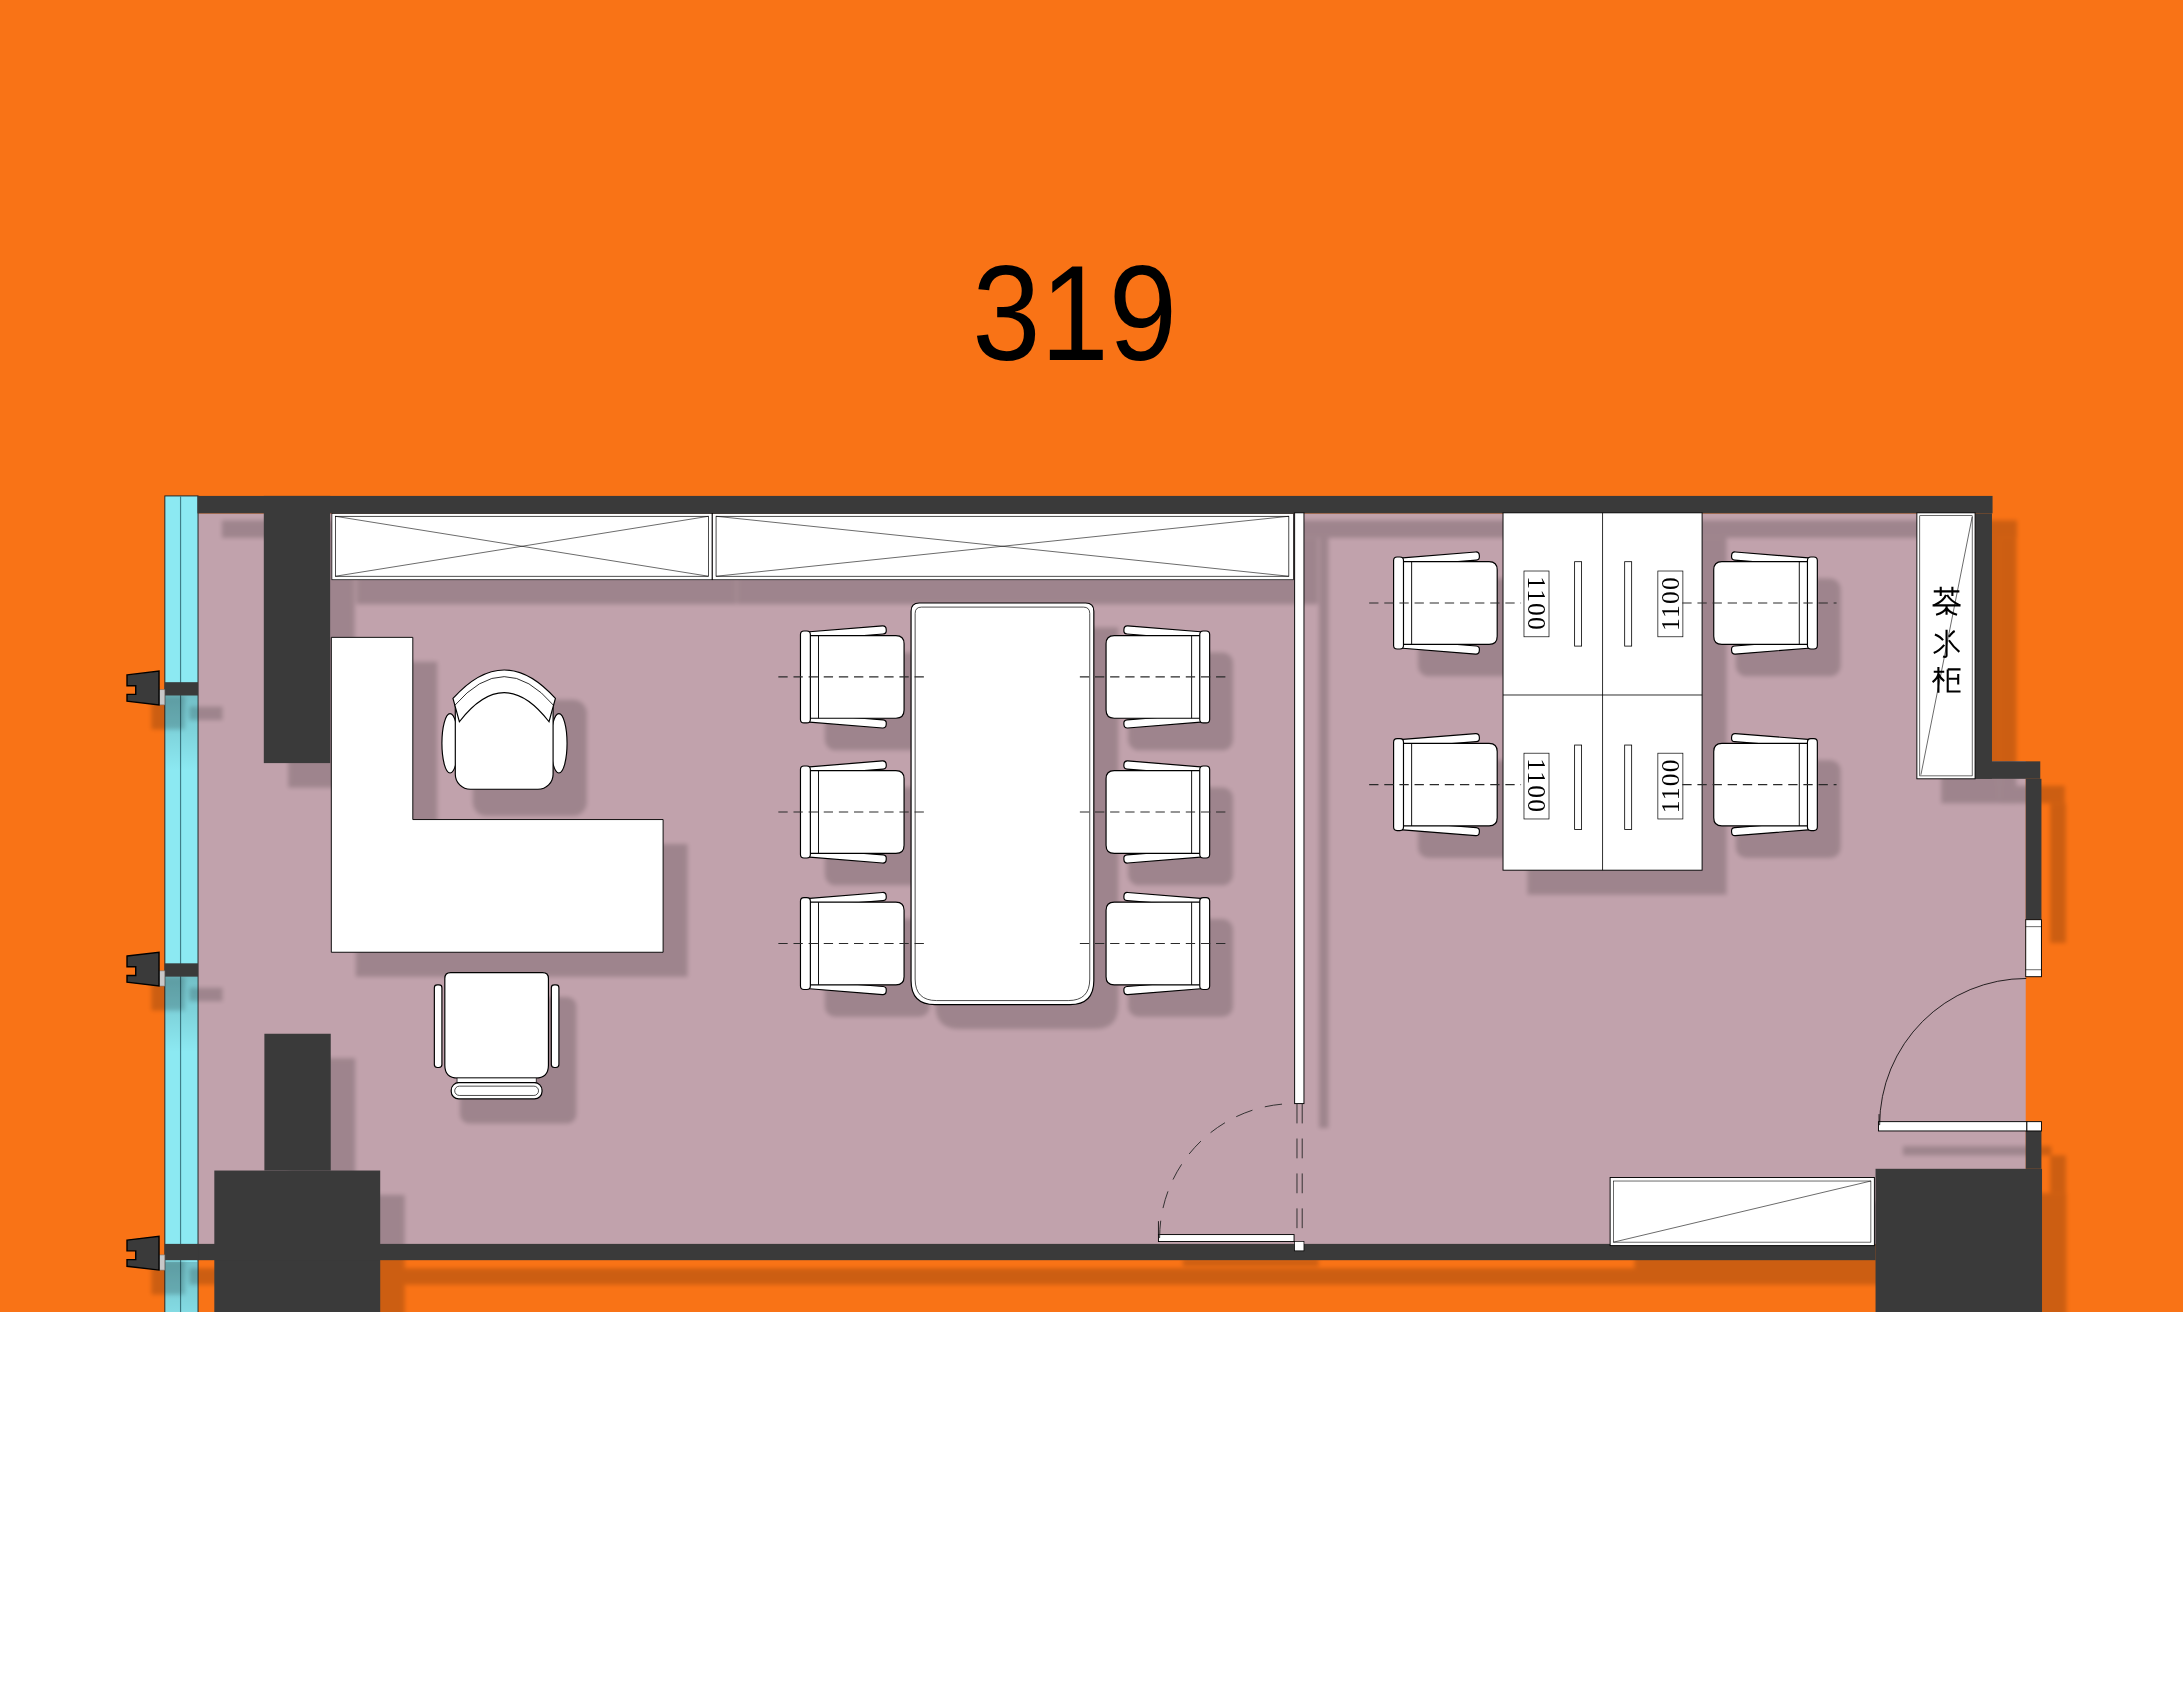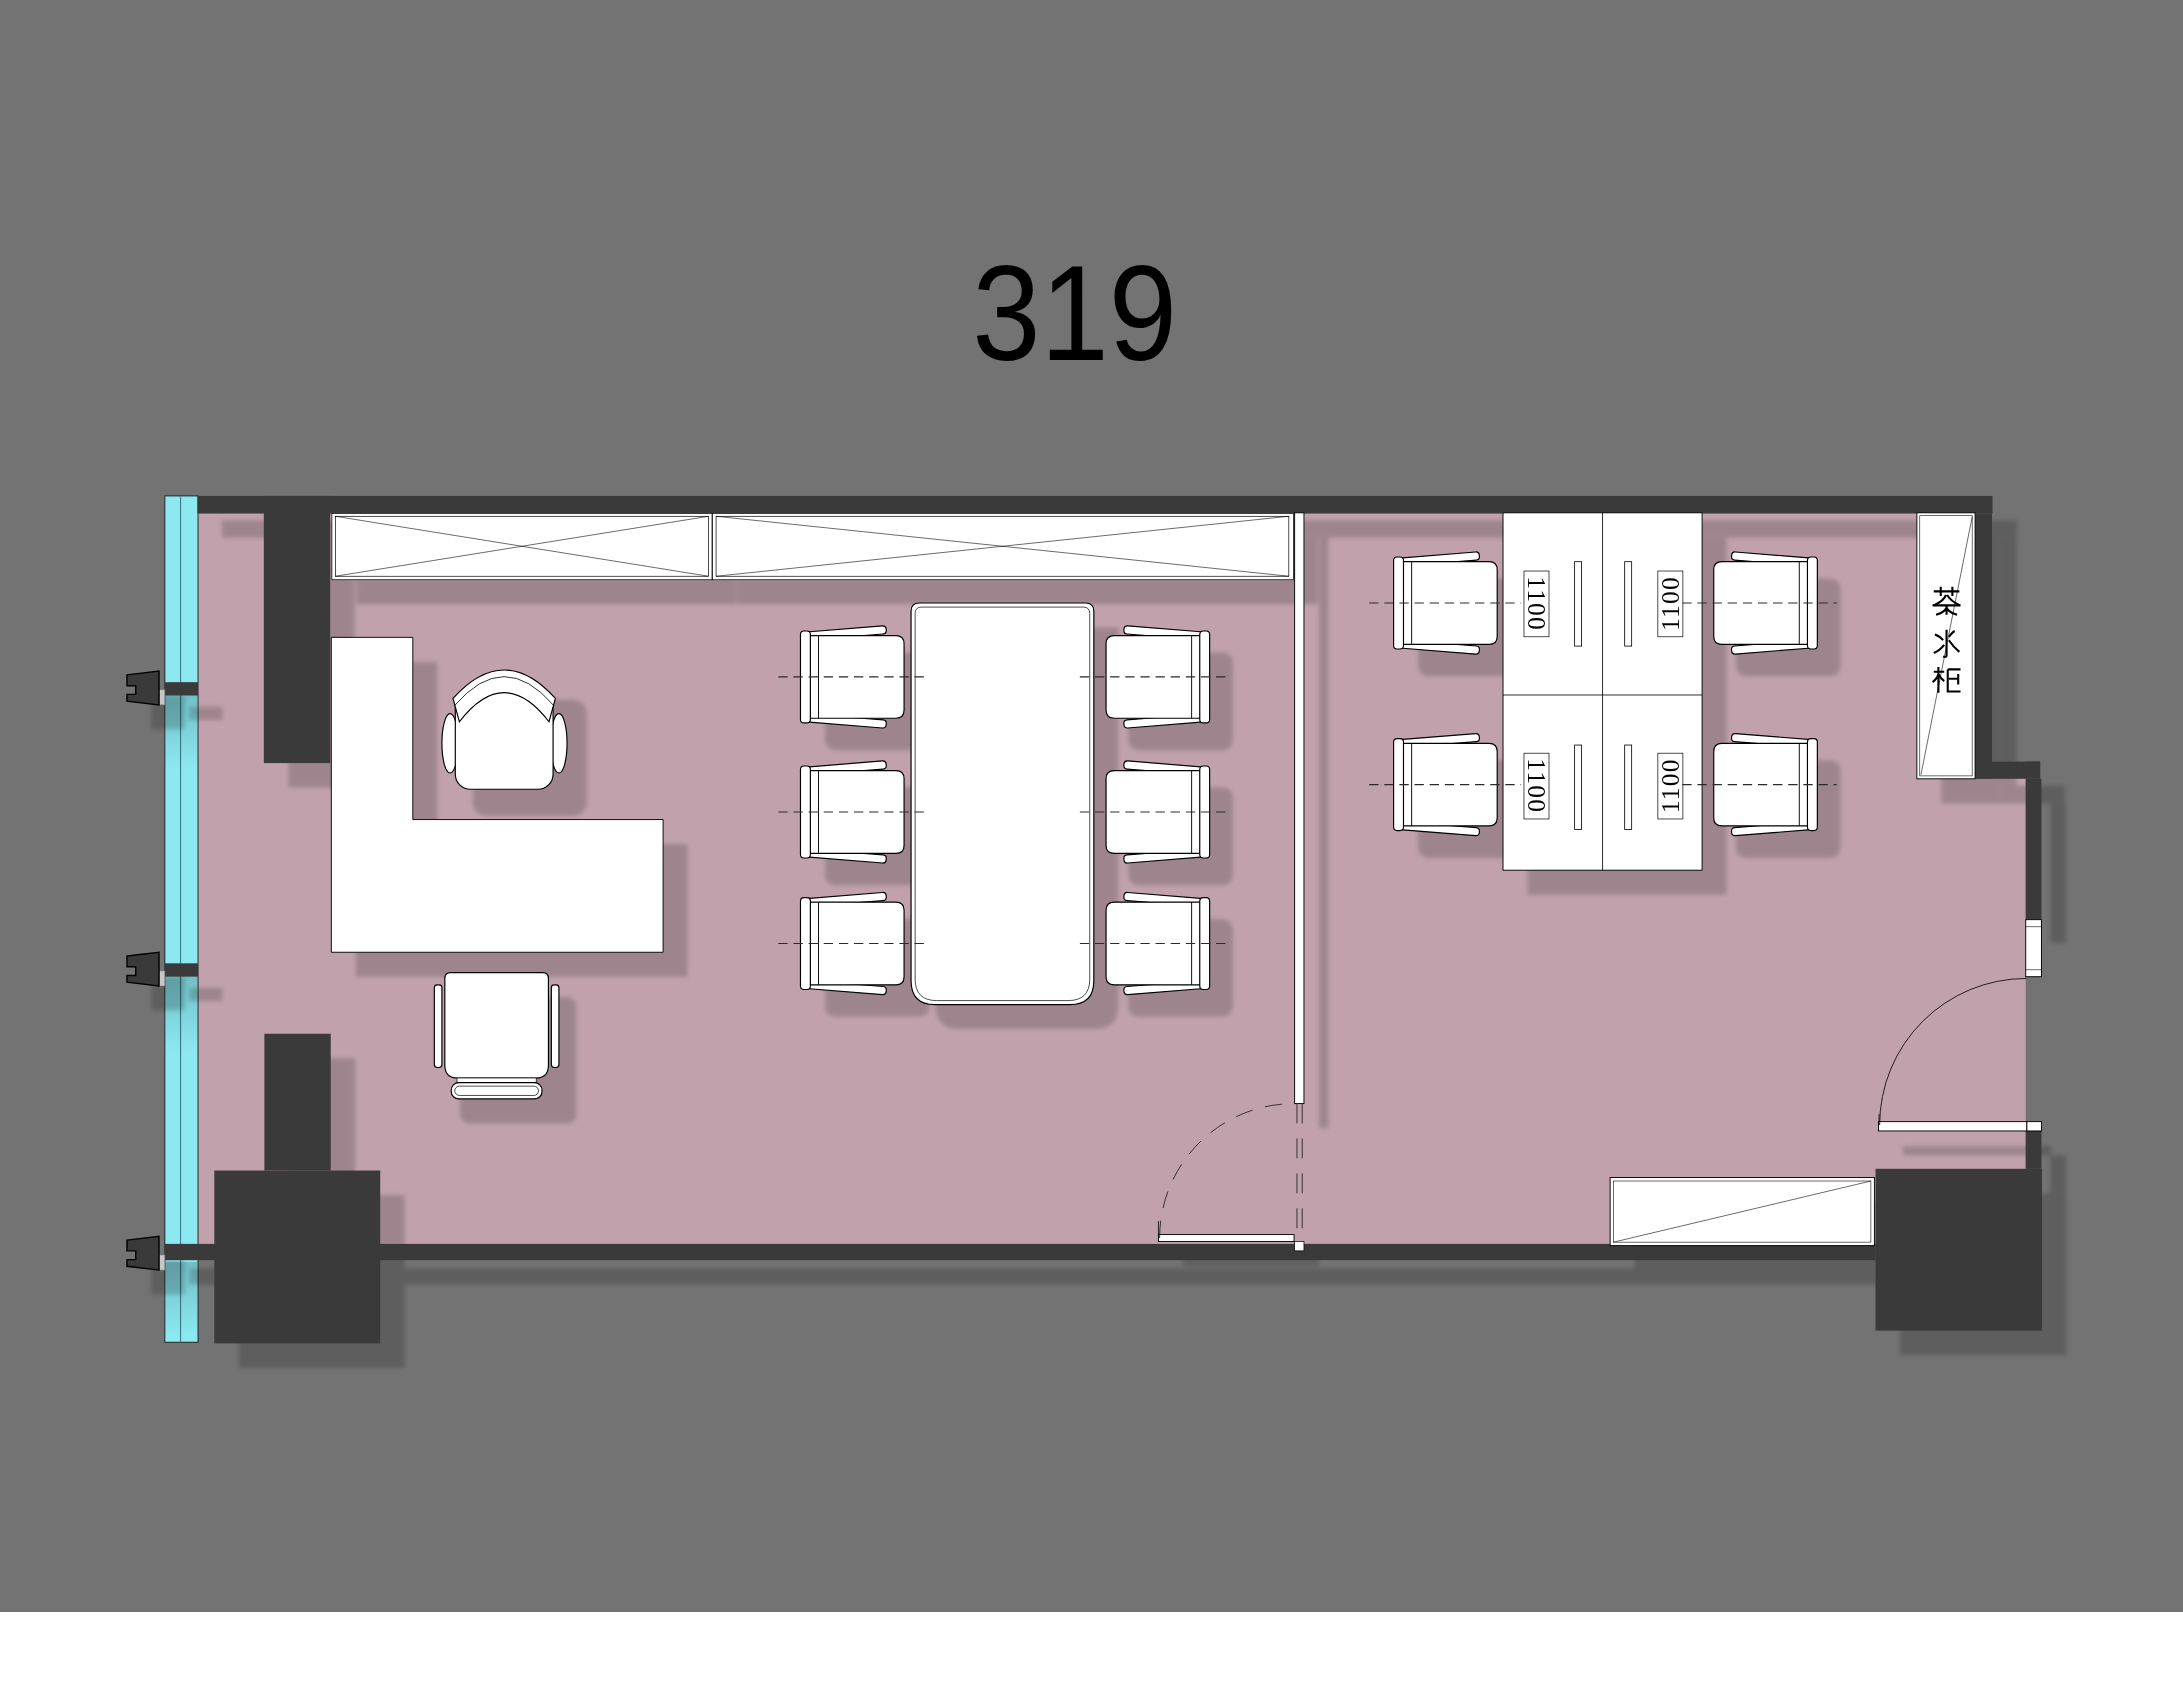--- a/index.html
+++ b/index.html
@@ -1,16 +1,16 @@
 <!DOCTYPE html>
 <html style="font-size:9.3px"><head>
 <meta charset="utf-8">
 <style>
   html,body{margin:0;padding:0;background:#ffffff;}
-  #page{width:2183px;height:1612px;position:relative;background:#737373;overflow:hidden;}
+  #page{width:2183px;height:1312px;position:relative;background:#f97316;overflow:hidden;}
   svg{display:block;}
   
 </style>
 </head>
 <body>
 <div id="page">
 <svg width="2183" height="1688" viewBox="0 0 3750 2900" xmlns="http://www.w3.org/2000/svg">
 <defs>
   <filter id="soft" x="-30%" y="-30%" width="160%" height="160%">
     <feGaussianBlur stdDeviation="3.5"></feGaussianBlur>

